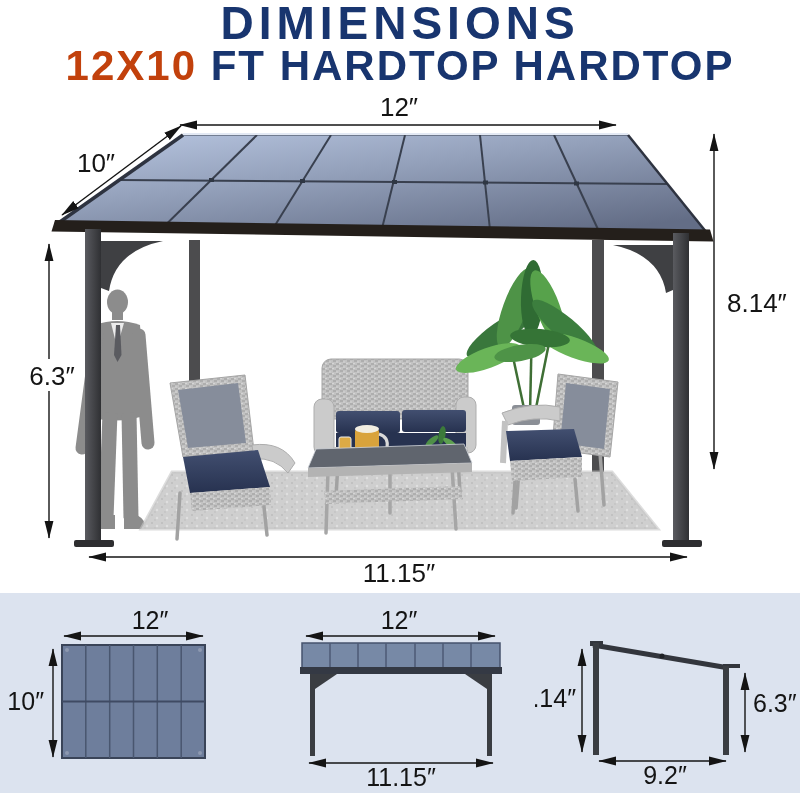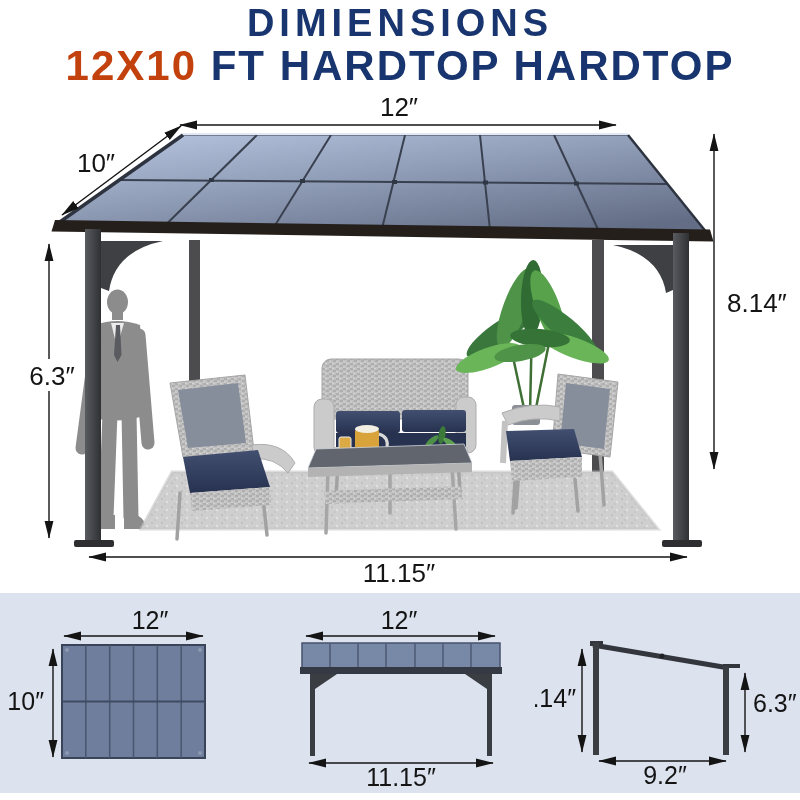--- a/index.html
+++ b/index.html
@@ -1,18 +1,18 @@
 <!DOCTYPE html>
 <html><head>
 <meta charset="utf-8">
 <style>
   html,body{margin:0;padding:0;}
   body{width:800px;height:800px;background:#fff;overflow:hidden;font-family:"Liberation Sans",sans-serif;}
   .title-block{width:800px;text-align:center;padding-top:2px;}
-  .title-line1{font-size:38px;font-weight:800;letter-spacing:5px;color:#18356f;line-height:42px;}
+  .title-line1{font-size:46px;font-weight:800;letter-spacing:5px;color:#18356f;line-height:42px;}
   .title-line2{font-size:42px;font-weight:800;letter-spacing:2px;color:#18356f;line-height:44px;}
   .title-line2 .hl{color:#c2410c;}
   .strip{width:800px;height:200px;background:#dce3ef;display:flex;}
   svg{display:block;}
   svg text{font-family:"Liberation Sans",sans-serif;fill:#141414;}
   .dim{stroke:#141414;stroke-width:1.4;fill:none;}
 </style>
 </head>
 <body>
 

